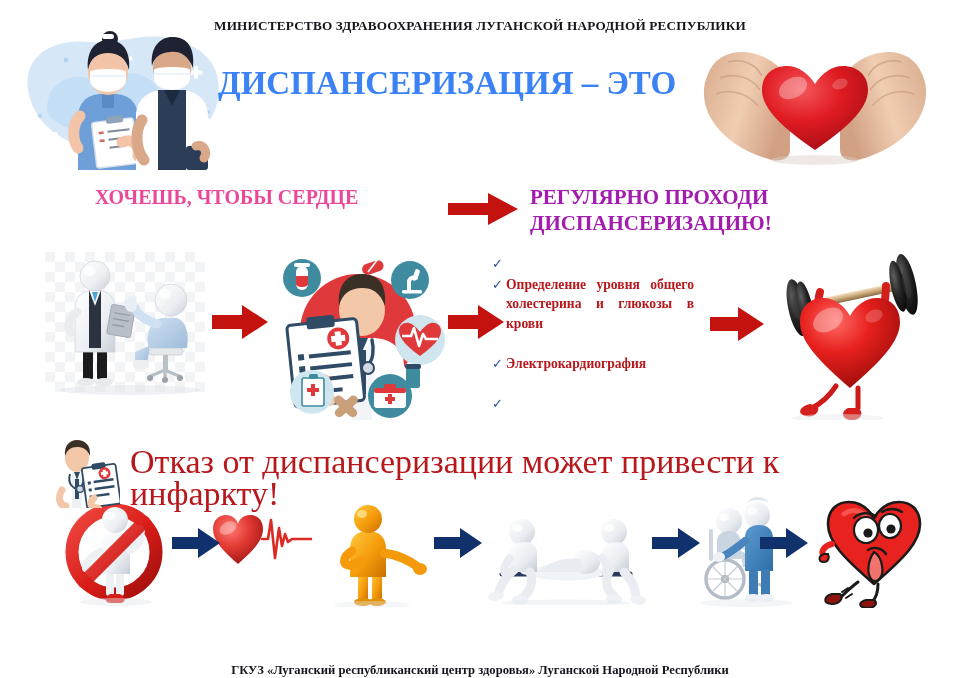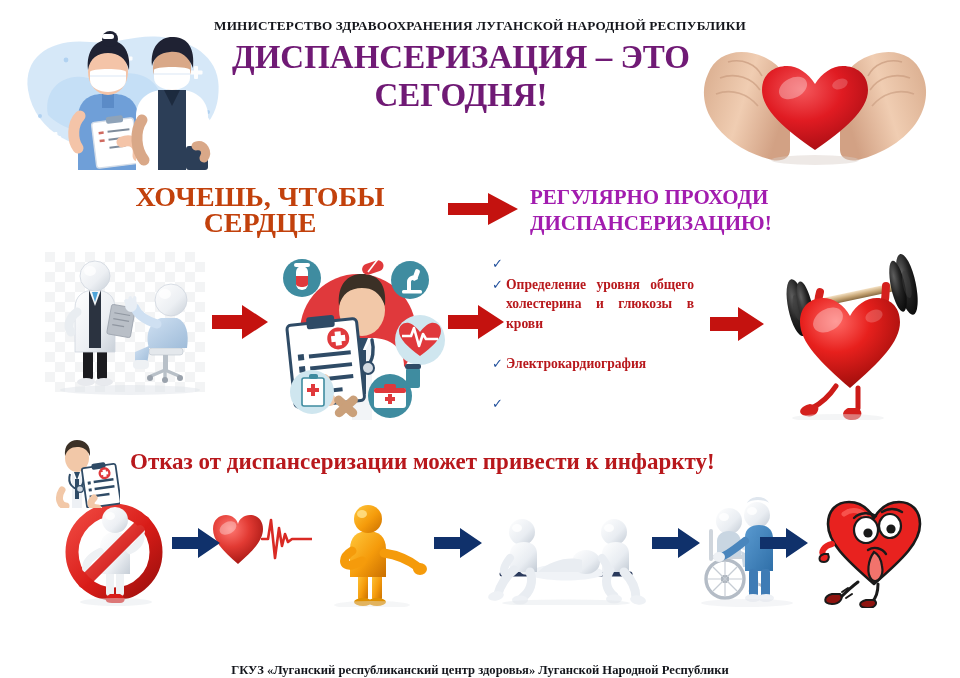--- a/index.html
+++ b/index.html
@@ -26,29 +26,29 @@
     font-family: "Liberation Serif", serif;
     font-weight: bold;
     font-size: 13.2px;
     letter-spacing: 0.2px;
     color: #14161c;
     z-index: 6;
   }
 
   .main-title {
     position: absolute;
-    top: 38px;
+    top: 64px;
     left: 218px;
     width: 486px;
-    text-align: center;
+    text-align: left;
     font-family: "Liberation Serif", serif;
     font-weight: bold;
     font-size: 33px;
     line-height: 38px;
-    color: #701a75;
+    color: #3b82f6;
     text-shadow: 1px 1px 0 rgba(255,255,255,0.8);
     z-index: 6;
   }
 
   
   .docs-illu {
     position: absolute;
     left: 18px;
     top: 20px;
     width: 215px;
@@ -65,26 +65,26 @@
     height: 140px;
     z-index: 4;
   }
 
   
   .q-text {
     position: absolute;
     left: 95px;
     top: 184px;
     width: 330px;
-    text-align: center;
+    text-align: left;
     font-family: "Liberation Serif", serif;
     font-weight: bold;
-    font-size: 28px;
+    font-size: 20px;
     line-height: 26px;
-    color: #c2410c;
+    color: #ec4899;
     z-index: 6;
   }
   .a-text {
     position: absolute;
     left: 530px;
     top: 184px;
     width: 340px;
     text-align: left;
     font-family: "Liberation Serif", serif;
     font-weight: bold;
@@ -190,22 +190,22 @@
     width: 82px;
     height: 68px;
     z-index: 5;
   }
   .banner-text {
     position: absolute;
     left: 130px;
     top: 446px;
     width: 790px;
     font-family: "Liberation Serif", serif;
-    font-weight: bold;
-    font-size: 23px;
+    font-weight: normal;
+    font-size: 34px;
     line-height: 32px;
     color: #b8181c;
     text-align: left;
     z-index: 6;
   }
 
   
   .seq { position: absolute; z-index: 4; }
   .s1 { left: 58px;  top: 498px; width: 118px; height: 108px; }
   .a1 { left: 172px; top: 526px; width: 48px;  height: 34px; z-index: 5; }
@@ -297,21 +297,20 @@
         <rect x="168" y="126" width="22" height="24" rx="3" fill="#2c3e57"></rect>
         <path d="M178,126 C186,124 190,132 186,138" stroke="#d9a888" stroke-width="9" fill="none" stroke-linecap="round"></path>
       </g>
     </svg>
   </div>
 
   <div class="ministry">МИНИСТЕРСТВО ЗДРАВООХРАНЕНИЯ ЛУГАНСКОЙ НАРОДНОЙ РЕСПУБЛИКИ</div>
 
   <div class="main-title">
     <div>ДИСПАНСЕРИЗАЦИЯ – ЭТО</div>
-    <div>СЕГОДНЯ!</div>
   </div>
 
   <div class="heart-hands">
     <svg viewBox="0 0 250 140" width="250" height="140">
       <defs>
         <radialGradient id="hg" cx="38%" cy="28%" r="78%">
           <stop offset="0%" stop-color="#f4585c"></stop>
           <stop offset="48%" stop-color="#e01b22"></stop>
           <stop offset="100%" stop-color="#a50d13"></stop>
         </radialGradient>

